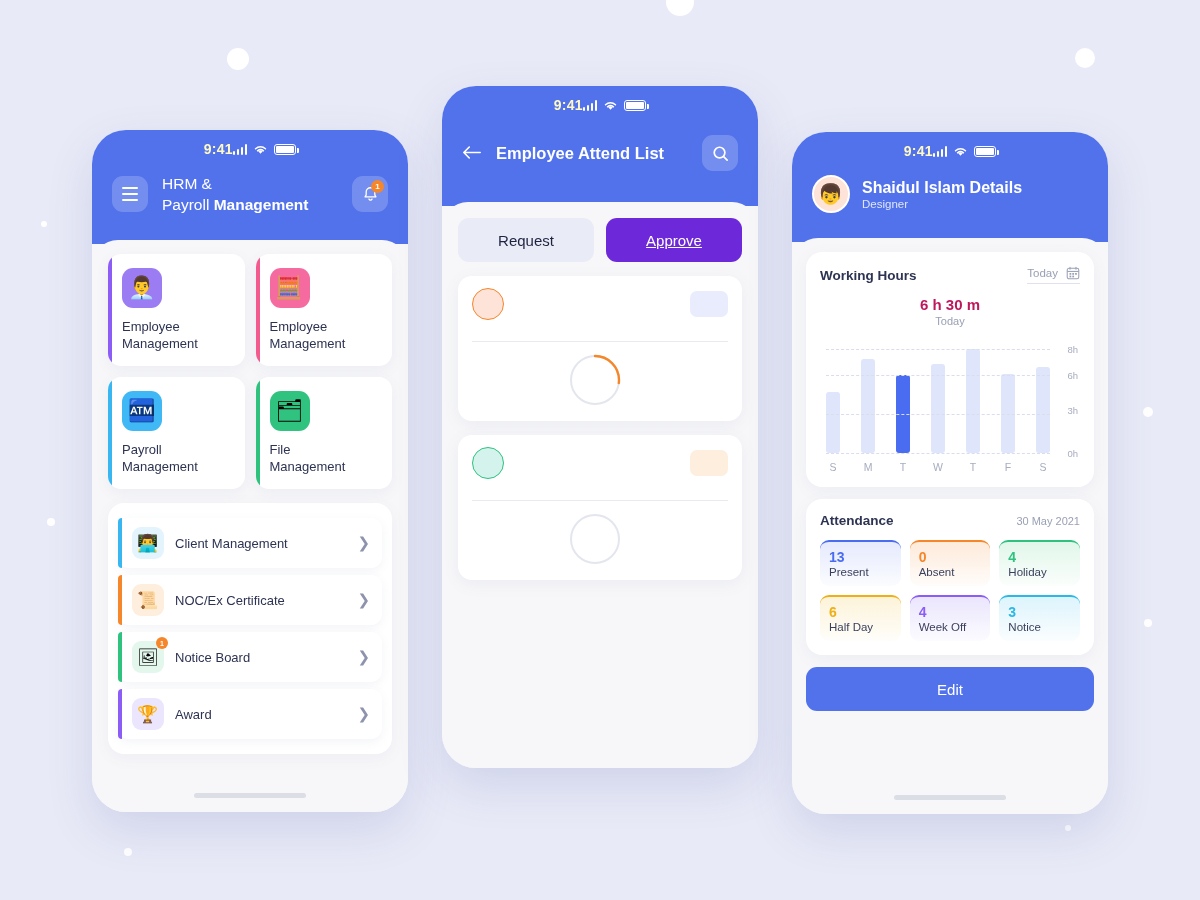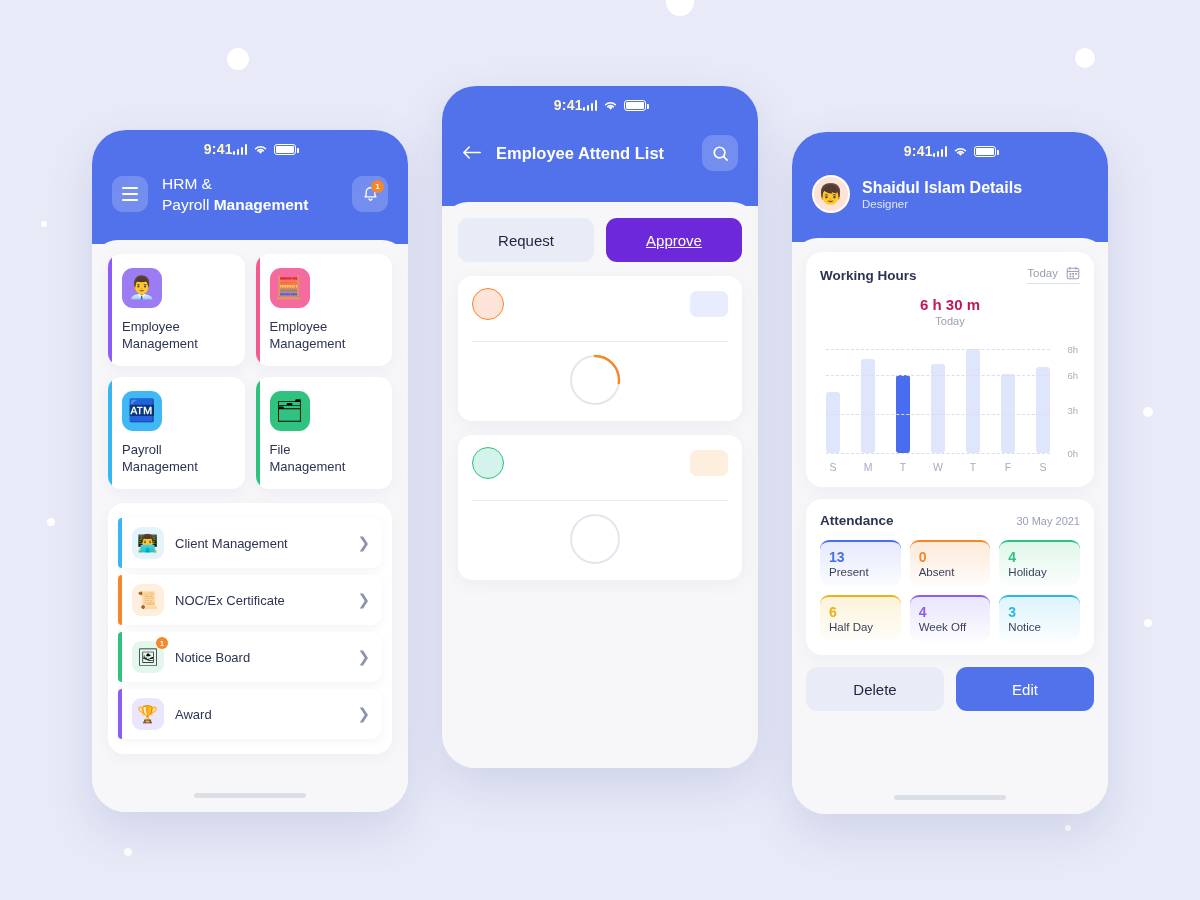--- a/index.html
+++ b/index.html
@@ -576,18 +576,17 @@
             <div class="att-lab">Week Off</div>
           </div>
           <div class="att-box" style="--c: #2bb8e6; --bg1: #ddf4fc;">
             <div class="att-num">3</div>
             <div class="att-lab">Notice</div>
           </div>
         </div>
     </div>
 
     <div class="actions" id="p3-actions">
-        <div class="act-btn secondary">Delete</div>
         <div class="act-btn primary">Edit</div>
       </div>
     <div class="home-indicator" style="position:absolute;bottom:14px;left:0;right:0;"></div>
   </div>
 </div>
 
 </body></html>

